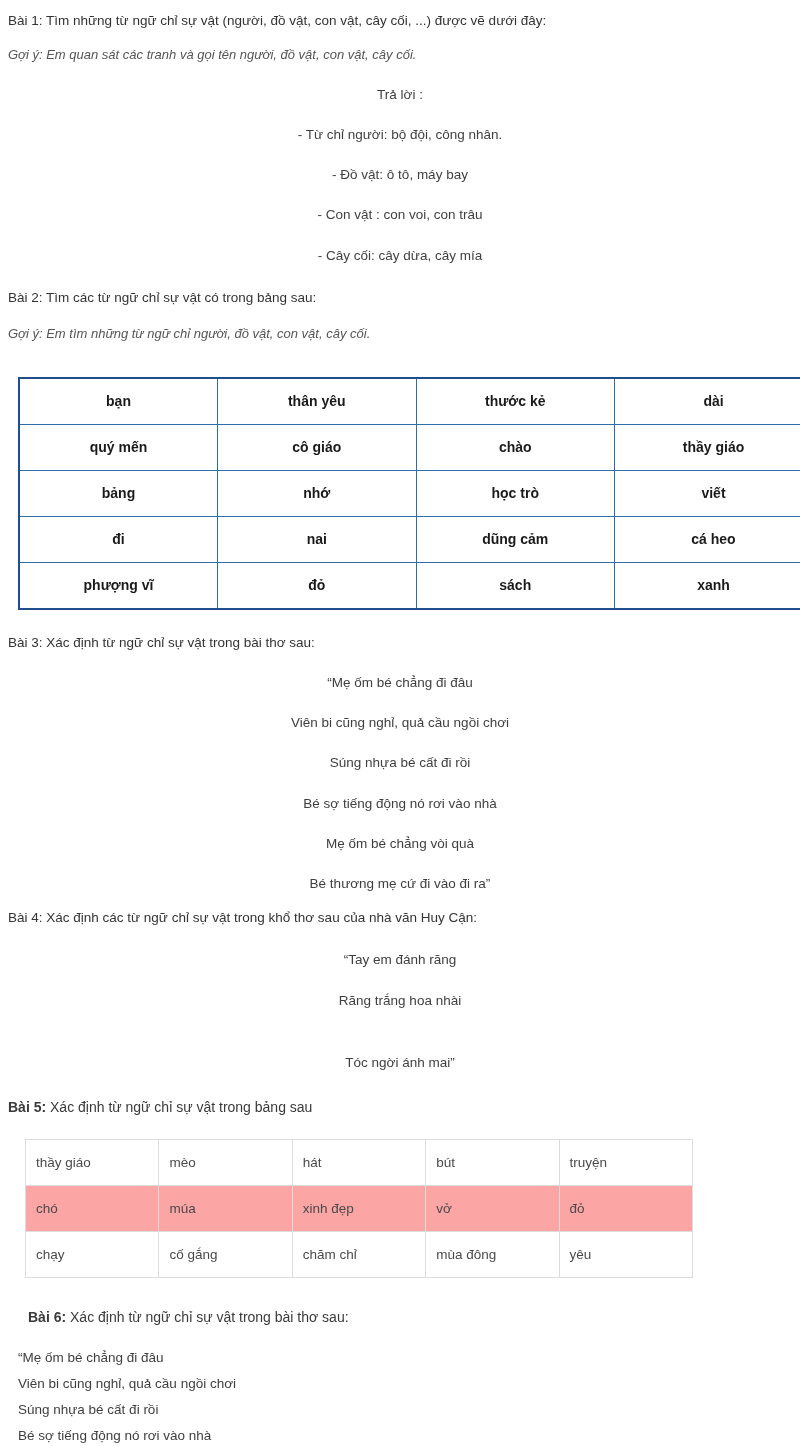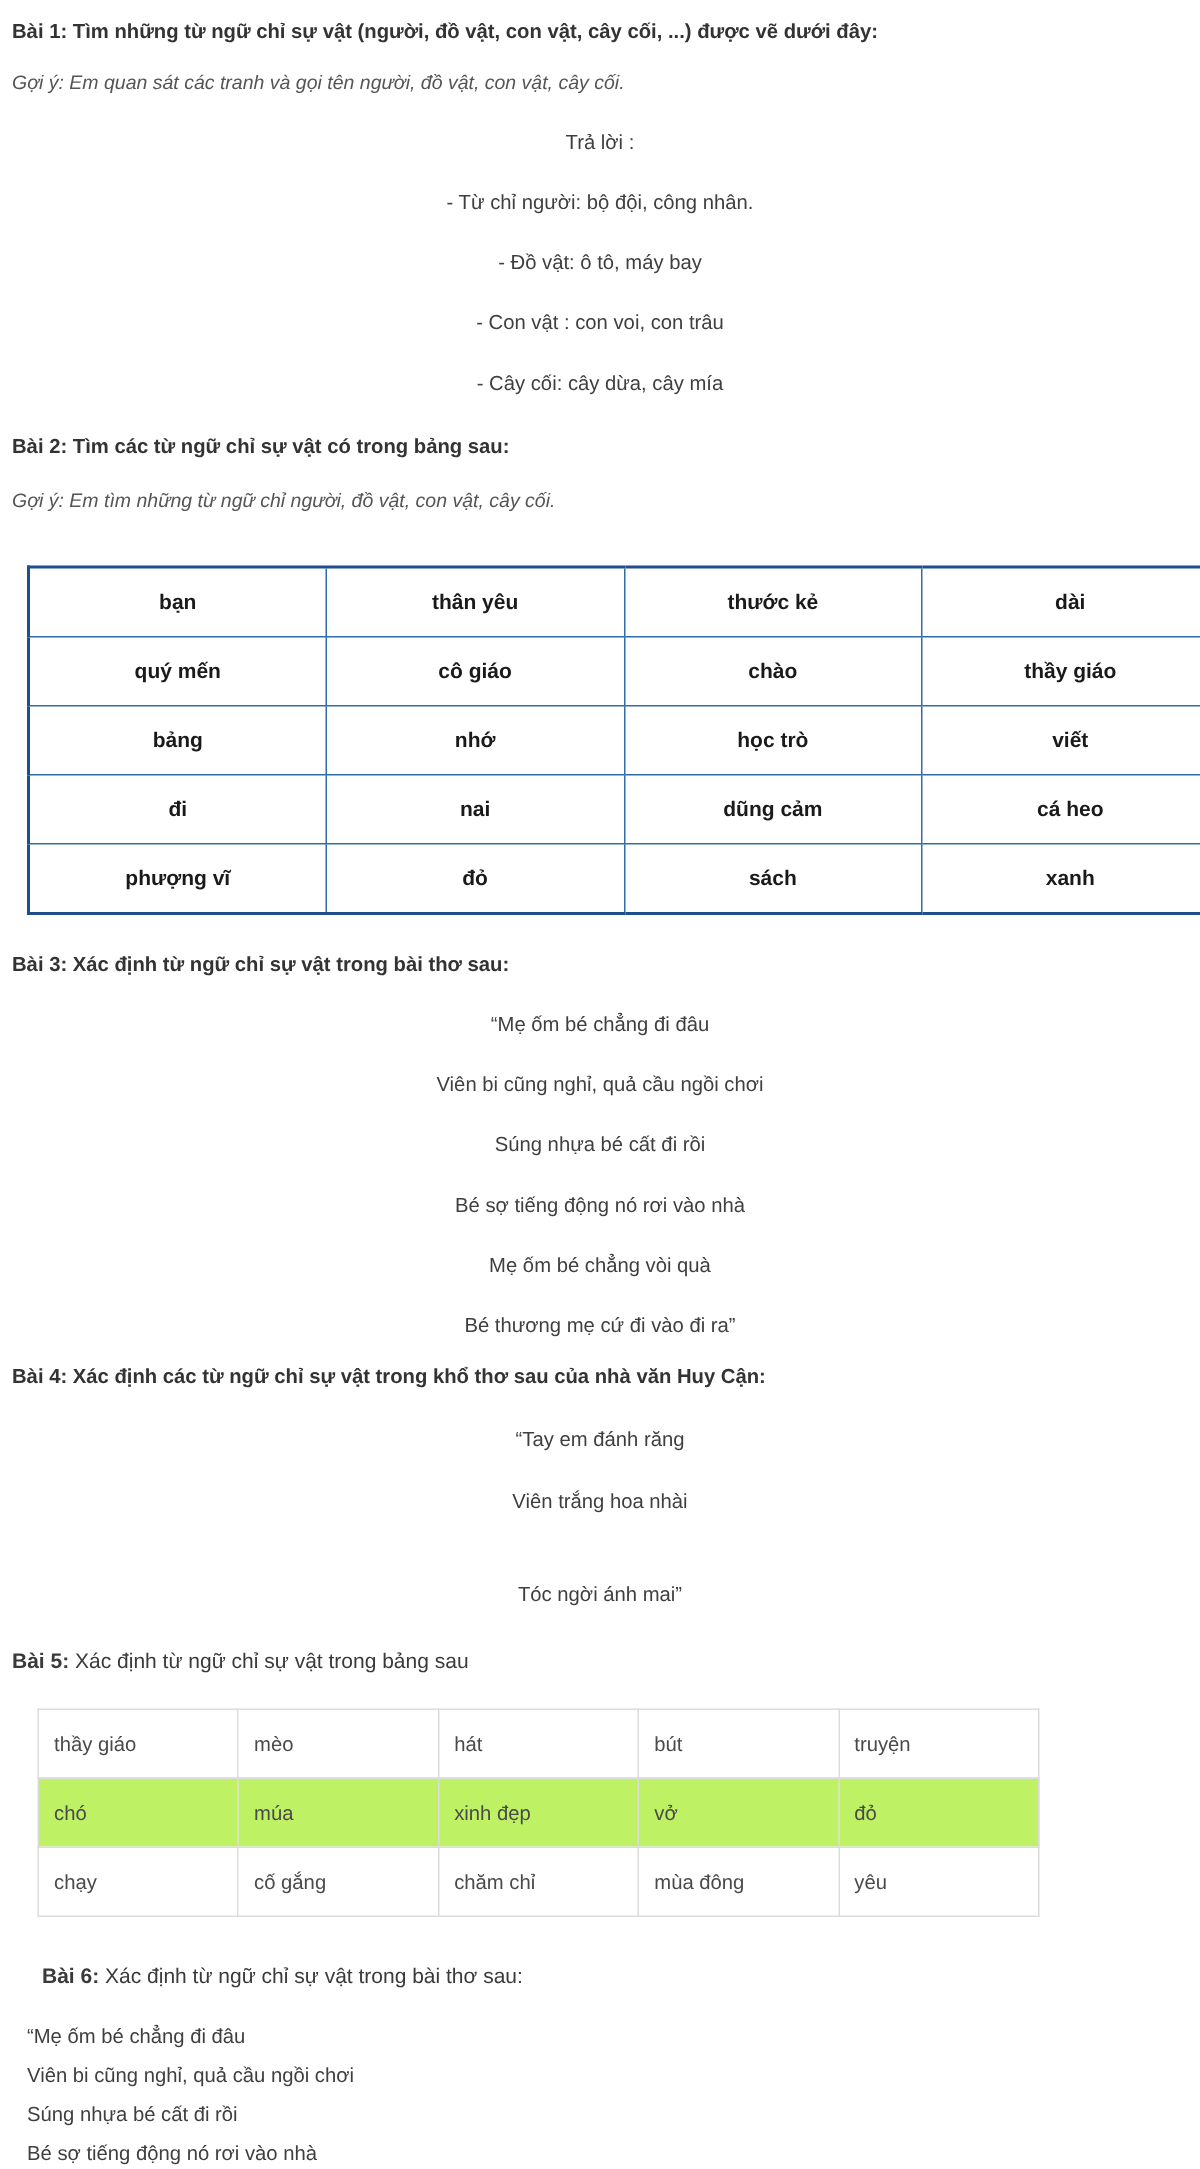--- a/index.html
+++ b/index.html
@@ -18,21 +18,21 @@
   .page {
     position: relative;
     width: 800px;
     padding: 0;
     box-sizing: border-box;
   }
 
   
   .heading {
     font-size: 13.5px;
-    font-weight: bold;
+    font-weight: normal;
     color: #333333;
     line-height: 1.35;
     margin: 0;
     padding: 0 10px 0 8px;
   }
   .heading-partial {
     font-size: 14px;
     font-weight: normal;
     color: #3a3a3a;
     line-height: 1.35;
@@ -119,21 +119,21 @@
     border: 1px solid #dcdcdc;
     height: 41px;
     text-align: left;
     vertical-align: middle;
     font-size: 13.5px;
     font-weight: normal;
     color: #4a4a4a;
     padding: 2px 10px;
   }
   table.gray-table tr.striped td {
-    background: #bef264;
+    background: #fca5a5;
   }
 </style>
 </head>
 <body>
 
 <div class="page">
 
   <div class="sp-12"></div>
   <p class="heading">Bài 1: Tìm những từ ngữ chỉ sự vật (người, đồ vật, con vật, cây cối, ...) được vẽ dưới đây:</p>
 
@@ -211,21 +211,21 @@
   <p class="centered-line">Mẹ ốm bé chẳng vòi quà</p>
   <div class="sp-22"></div>
   <p class="centered-line">Bé thương mẹ cứ đi vào đi ra”</p>
 
   <div class="sp-16"></div>
   <p class="heading">Bài 4: Xác định các từ ngữ chỉ sự vật trong khổ thơ sau của nhà văn Huy Cận:</p>
 
   <div class="sp-24"></div>
   <p class="centered-line">“Tay em đánh răng</p>
   <div class="sp-22"></div>
-  <p class="centered-line">Viên trắng hoa nhài</p>
+  <p class="centered-line">Răng trắng hoa nhài</p>
   <div class="sp-22"></div>
   <div class="sp-22"></div>
   <p class="centered-line">Tóc ngời ánh mai”</p>
 
   <div class="sp-26"></div>
   <p class="heading-partial">
     <span class="lbl">Bài 5:</span><span> Xác định từ ngữ chỉ sự vật trong bảng sau</span>
   </p>
 
   <div class="sp-22"></div>

